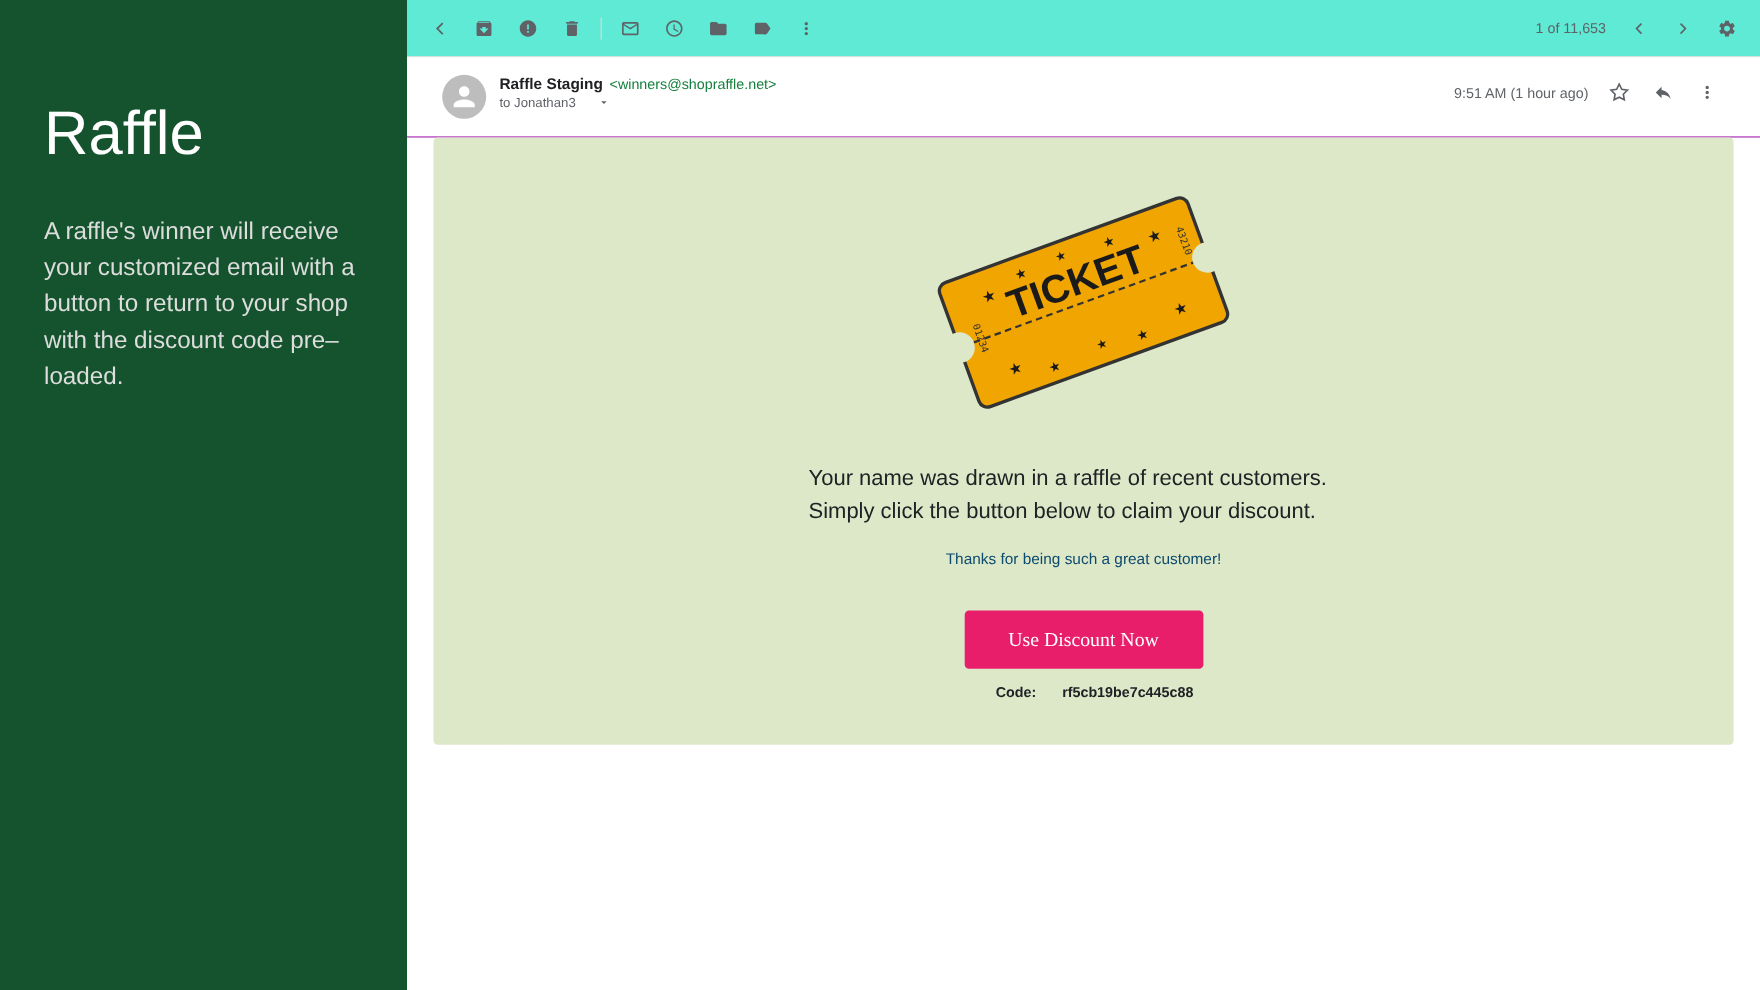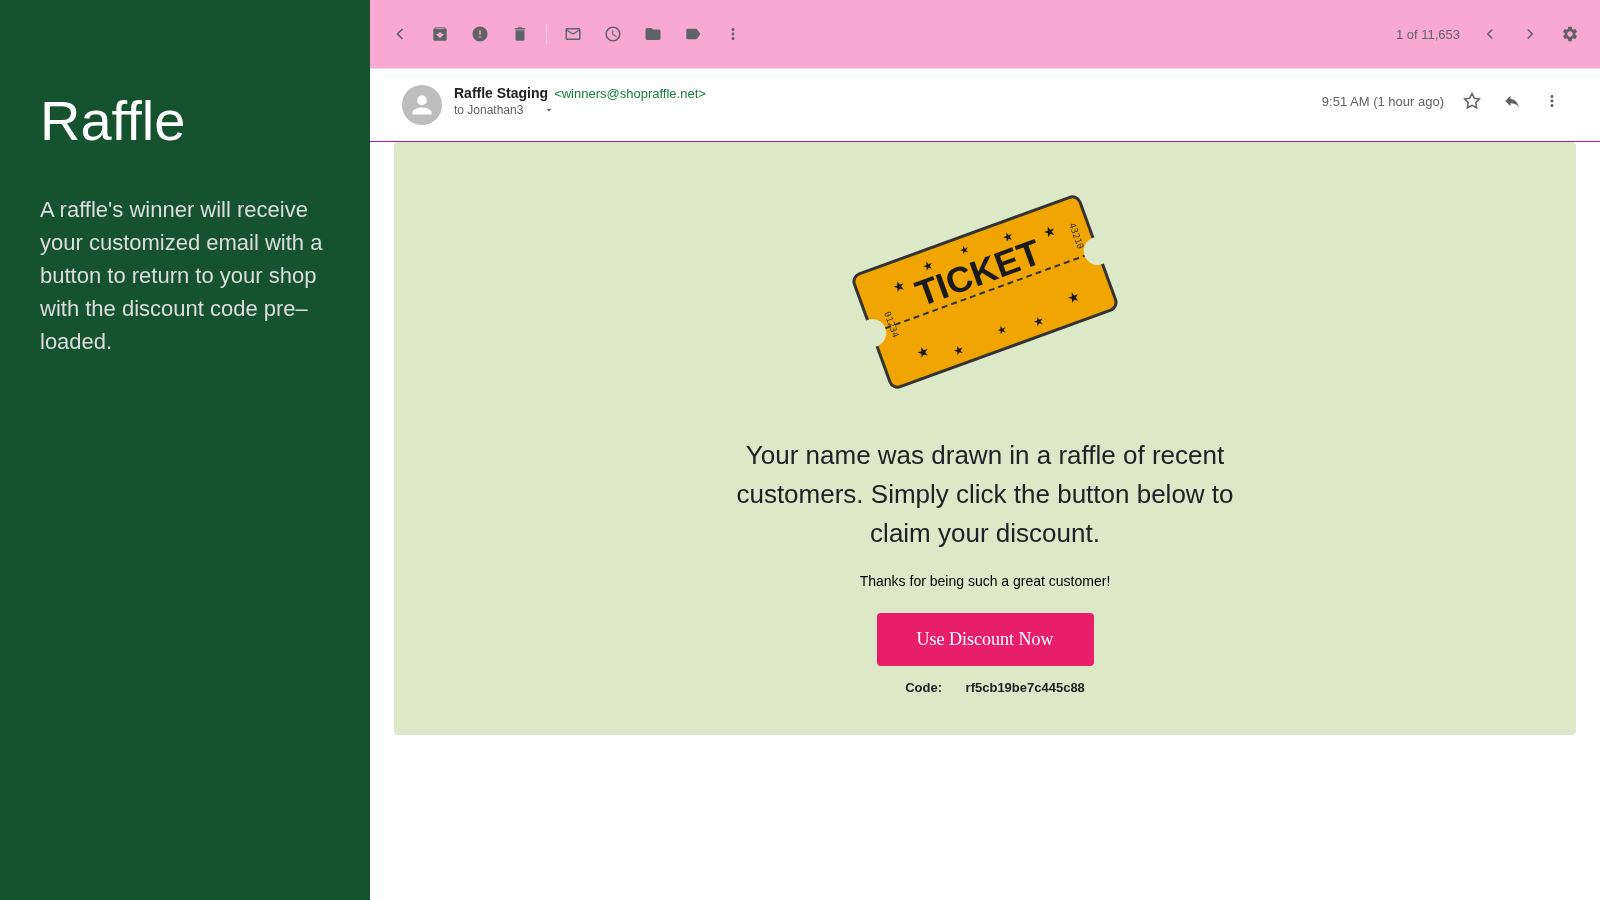--- a/index.html
+++ b/index.html
@@ -40,22 +40,22 @@
     .main {
       flex: 1;
       display: flex;
       flex-direction: column;
       background: #f1f3f4;
       overflow: hidden;
     }
 
     
     .toolbar {
-      background: #f9a8d4;
-      height: 69px;
+      background: #5eead4;
+      height: 52px;
       display: flex;
       align-items: center;
       padding: 0 12px;
       border-bottom: 1px solid #e0e0e0;
       gap: 4px;
     }
     .toolbar-icon {
       width: 36px;
       height: 36px;
       display: flex;
@@ -175,32 +175,32 @@
       align-items: center;
       margin-top: 0;
     }
 
     
     .ticket-container {
       margin-bottom: 30px;
     }
 
     .email-main-text {
-      font-size: 26px;
+      font-size: 20px;
       color: #202124;
-      text-align: center;
+      text-align: left;
       max-width: 500px;
       line-height: 1.5;
       margin-bottom: 20px;
     }
     .email-sub-text {
       font-size: 14px;
-      color: #000000;
+      color: #0c4a6e;
       text-align: center;
-      margin-bottom: 24px;
+      margin-bottom: 39px;
     }
     .discount-btn {
       background: #e91e6b;
       color: white;
       border: none;
       border-radius: 4px;
       padding: 16px 40px;
       font-size: 18px;
       cursor: pointer;
       margin-bottom: 14px;

